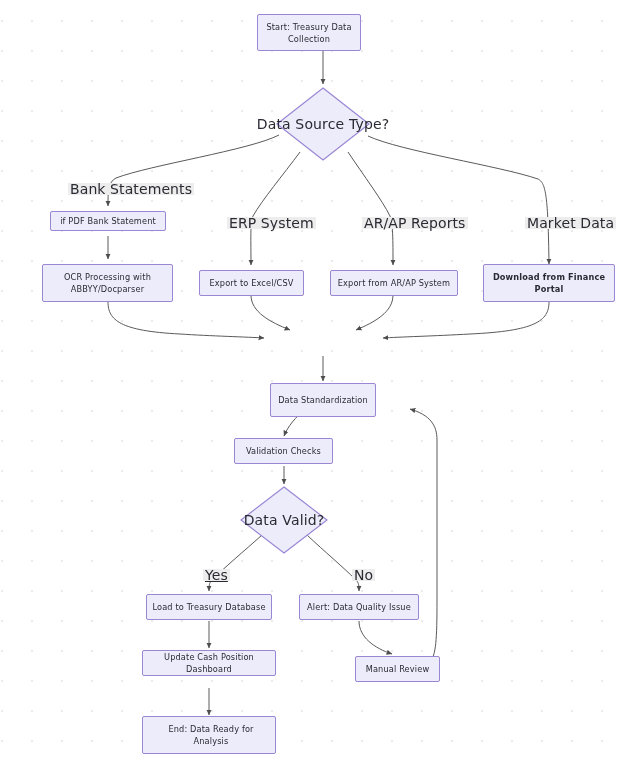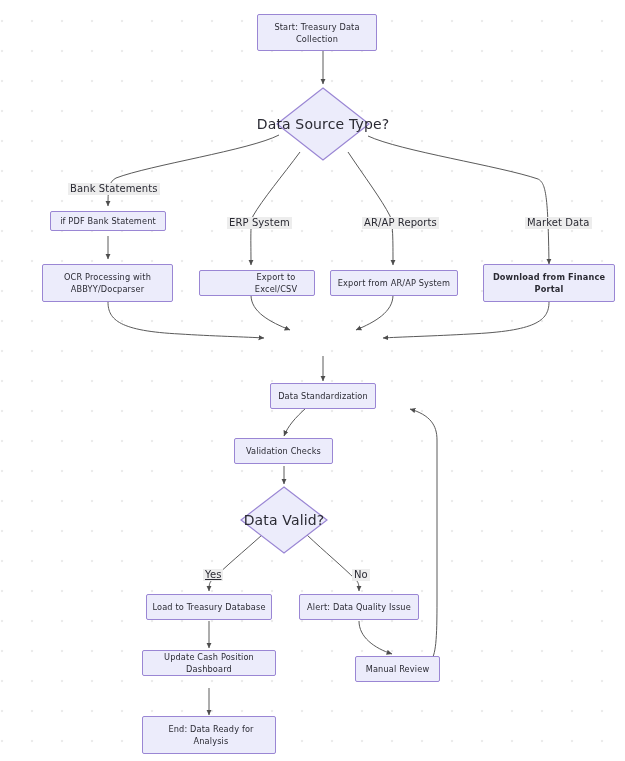--- a/index.html
+++ b/index.html
@@ -66,21 +66,21 @@
     z-index: 2;
     font-size: 14px;
     color: #2a2a33;
     text-align: left;
     letter-spacing: 0.15px;
     white-space: nowrap;
   }
   .edge-label {
     position: absolute;
     z-index: 4;
-    font-size: 10px;
+    font-size: 14px;
     color: #2a2a33;
     background: #ededed;
     padding: 1px 2px;
     white-space: nowrap;
     letter-spacing: 0.1px;
     line-height: 10px;
   }
 </style>
 </head>
 <body>
@@ -126,21 +126,21 @@
 
     <path class="edge-path" d="M209,621 L209,648" marker-end="url(#arrow)"></path>
 
     <path class="edge-path" d="M359,621 C359,637 374,648 392,654" marker-end="url(#arrow)"></path>
 
     <path class="edge-path" d="M209,688 L209,715" marker-end="url(#arrow)"></path>
 
     <path class="edge-path" d="M430,662 C436,655 437,640 437,600 L437,440 C437,425 430,415 410,409" marker-end="url(#arrow)"></path>
   </svg>
 
-  <div class="node" style="left:257px; top:14px; width:120px; height:37px;">
+  <div class="node" style="left:257px; top:14px; width:104px; height:37px;">
     <div>
       <span>Start: Treasury Data</span>
       <span>Collection</span>
     </div>
   </div>
 
   <div class="decision" style="left:276px; top:87px; width:94px; height:74px;">
     <svg class="dia-shape" viewBox="0 0 94 74" preserveAspectRatio="none">
       <polygon points="47,1 93,37 47,73 1,37" fill="#ececfb" stroke="#9a86d4" stroke-width="1.2"></polygon>
     </svg>
@@ -151,37 +151,37 @@
     <span>if PDF Bank Statement</span>
   </div>
 
   <div class="node" style="left:42px; top:264px; width:131px; height:38px;">
     <div>
       <span>OCR Processing with</span>
       <span>ABBYY/Docparser</span>
     </div>
   </div>
 
-  <div class="node" style="left:199px; top:270px; width:116px; height:26px;padding-left:42px;">
+  <div class="node" style="left:199px; top:270px; width:105px; height:26px;">
     <span>Export to Excel/CSV</span>
   </div>
 
   <div class="node" style="left:330px; top:270px; width:128px; height:26px;">
     <span>Export from AR/AP System</span>
   </div>
 
   <div class="node" style="left:483px; top:264px; width:132px; height:38px;font-weight:bold;">
     <div>
       <span>Download from Finance</span>
       <span>Portal</span>
     </div>
   </div>
 
 
-  <div class="node" style="left:270px; top:383px; width:106px; height:26px;">
+  <div class="node" style="left:270px; top:383px; width:106px; height:34px;">
     <span>Data Standardization</span>
   </div>
 
   <div class="node" style="left:234px; top:438px; width:99px; height:26px;">
     <span>Validation Checks</span>
   </div>
 
   <div class="decision" style="left:240px; top:486px; width:88px; height:68px;">
     <svg class="dia-shape" viewBox="0 0 88 68" preserveAspectRatio="none">
       <polygon points="44,1 87,34 44,67 1,34" fill="#ececfb" stroke="#9a86d4" stroke-width="1.2"></polygon>

